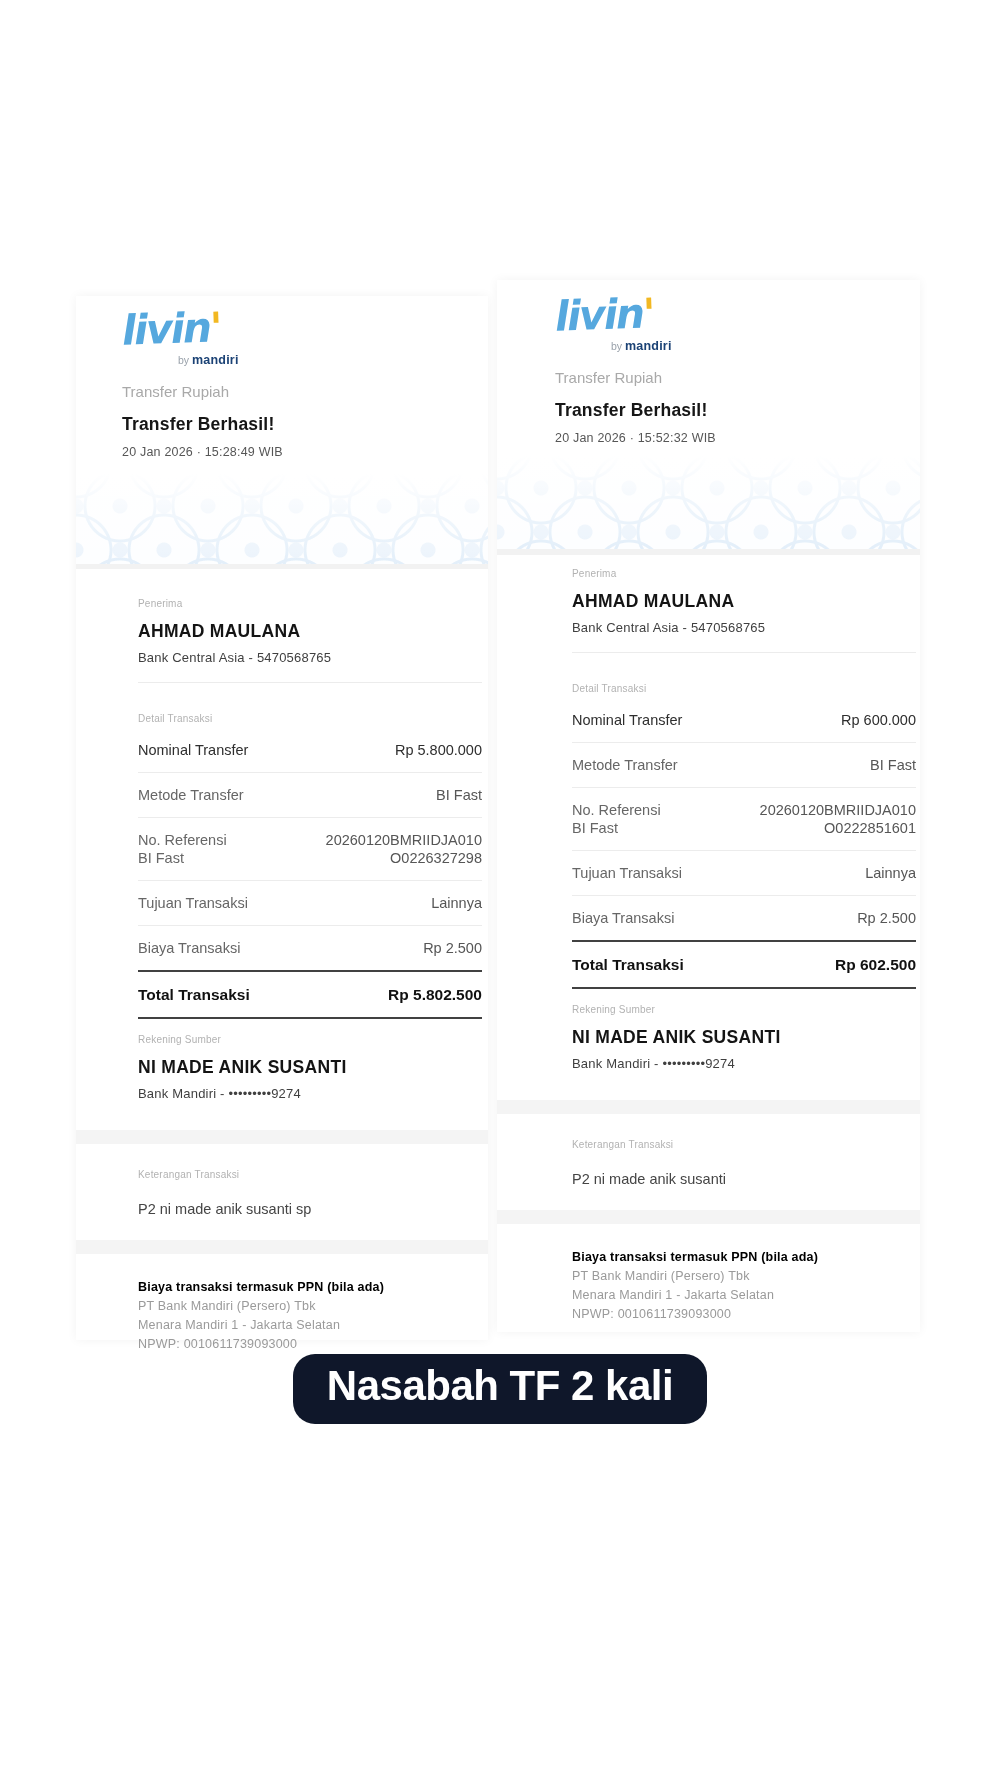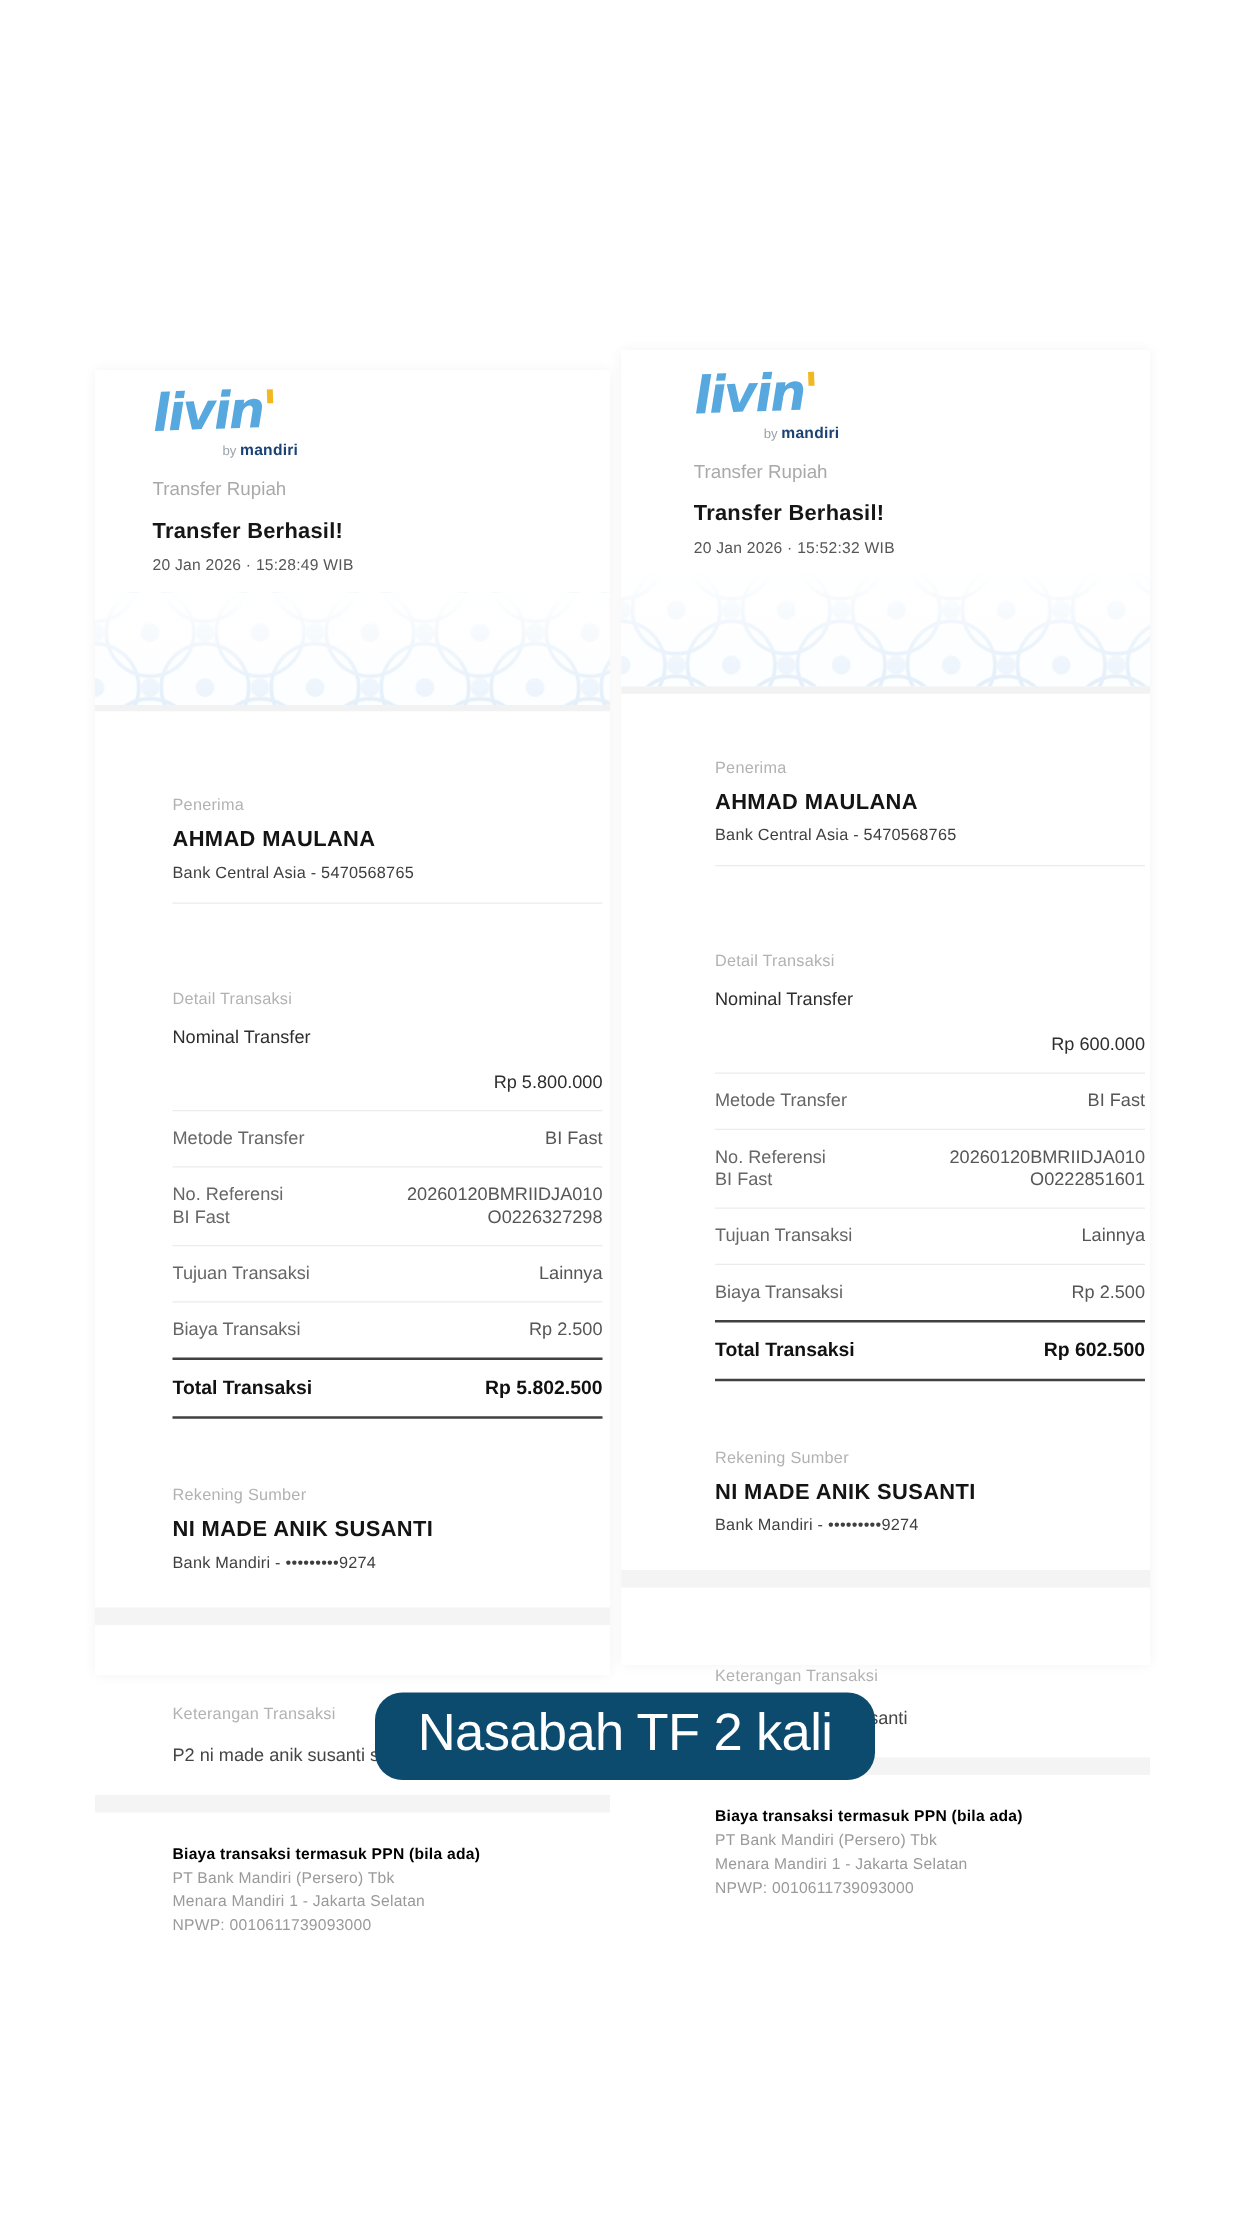--- a/index.html
+++ b/index.html
@@ -38,48 +38,48 @@
     background:linear-gradient(to bottom,#ffffff 0%,rgba(255,255,255,0.55) 45%,rgba(255,255,255,0.1) 100%);}
   .batik-edge{height:5px;background:#f2f2f2;}
   .card2 .batik-edge{height:6px;}
 
   .sec{}
   .card1 .sec{padding-left:62px;padding-right:6px;}
   .card2 .sec{padding-left:75px;padding-right:4px;}
 
   .sec-recipient{padding-top:26px;}
   .card2 .sec-recipient{padding-top:10px;}
-  .sec-label{font-size:13px;line-height:18px;color:#b2b2b2;letter-spacing:0.2px;margin-top:40px;}
+  .sec-label{font-size:10px;line-height:18px;color:#b2b2b2;letter-spacing:0.2px;}
   .acct-name{margin-top:8px;font-size:17.5px;line-height:21px;font-weight:bold;color:#141414;letter-spacing:0.3px;}
   .acct-bank{margin-top:8px;font-size:13px;line-height:16px;color:#3f3f3f;letter-spacing:0.2px;}
   .hr{border-top:1px solid #ececec;margin-top:16px;}
 
   .sec-detail{padding-top:27px;}
   .row{display:flex;justify-content:space-between;align-items:flex-start;padding:13px 0;
        font-size:14.5px;line-height:18px;color:#666666;}
   .row:first-of-type{margin-top:1px;}
   .row.dark{color:#2e2e2e;gap:48px;}
   .row .row-v{text-align:right;color:#565656;white-space:nowrap;}
-  .row.dark .row-v{color:#2e2e2e;margin-top:36px;}
+  .row.dark .row-v{color:#2e2e2e;}
   .rowhr{border-top:1px solid #ececec;}
   .total-row{display:flex;justify-content:space-between;padding:13px 0;margin-top:0;
        border-top:2px solid #414141;border-bottom:2px solid #414141;
        font-size:15.5px;line-height:19px;font-weight:bold;color:#111111;gap:41px;}
 
   .sec-source{padding-top:12px;}
   .band{height:14px;background:#f4f4f4;margin-top:28px;}
   .sec-note{padding-top:22px;}
   .note-text{margin-top:16px;font-size:14.5px;line-height:18px;color:#454545;}
   .band.b2{margin-top:22px;}
 
   .sec-footer{padding-top:24px;padding-bottom:20px;font-size:12.5px;line-height:19px;color:#9a9a9a;letter-spacing:0.2px;}
   .sec-footer .f-bold{font-weight:bold;color:#000000;}
 
   .caption{position:absolute;left:0;right:0;top:1354px;text-align:center;}
-  .cap-line{display:inline-block;background:#0c4a6e;color:#ffffff;font-weight:normal;}
+  .cap-line{display:inline-block;background:#0f172a;color:#ffffff;font-weight:bold;}
   .cap1{font-size:42px;line-height:52px;padding:6px 34px 12px;border-radius:22px;letter-spacing:-0.5px;}
   .cap2{display:inline-block;margin-top:-14px;position:relative;font-size:47px;line-height:59px;
         padding:8px 38px 12px;border-radius:24px;letter-spacing:-1px;}
 </style>
 </head>
 <body>
 
 <div class="card card1">
   <div class="hdr">
     <div>

